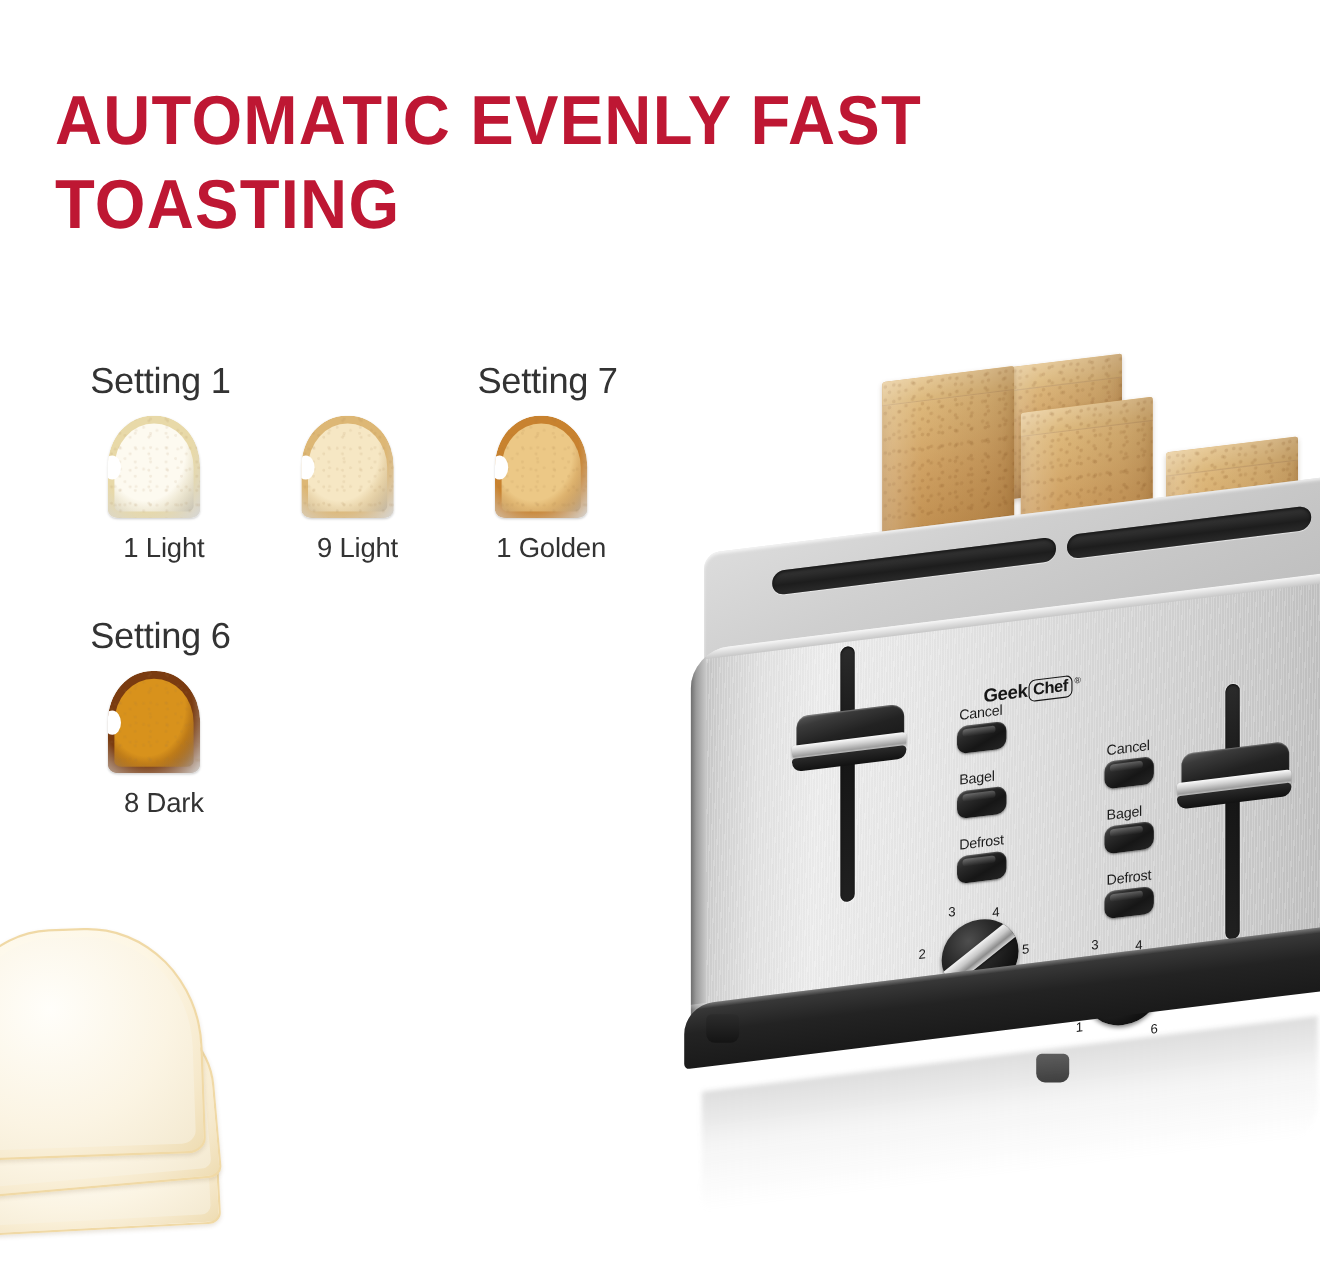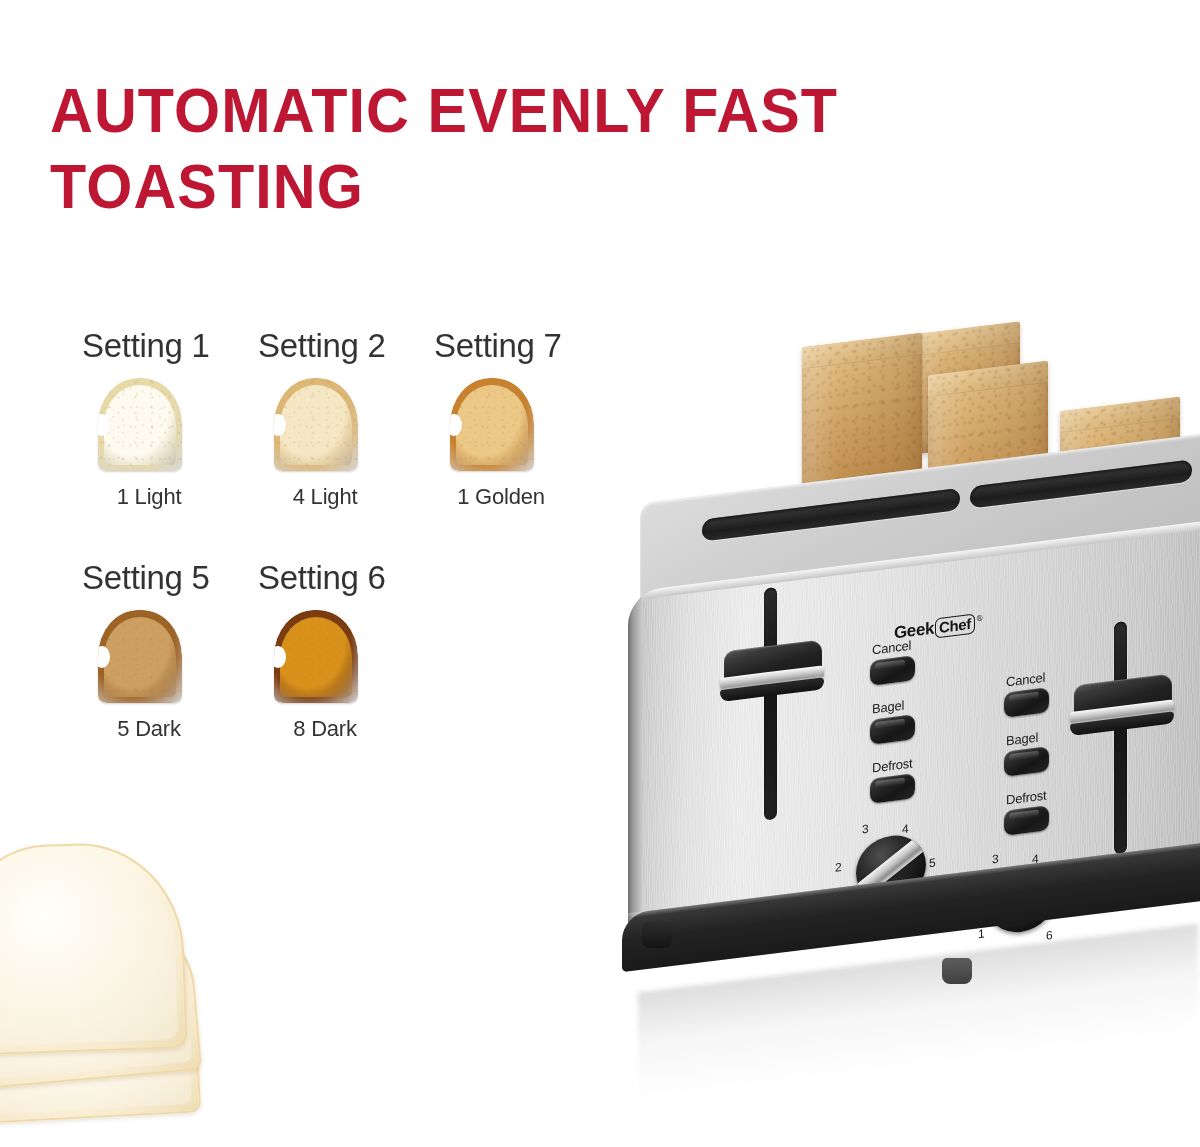--- a/index.html
+++ b/index.html
@@ -118,21 +118,21 @@
       radial-gradient(circle at 68% 85%, rgba(160,120,70,.20) 0 1px, transparent 1.6px);
     background-size: 17px 15px, 21px 19px, 14px 13px, 19px 17px, 23px 21px;
   }
 
   .setting-sub {
     position: absolute;
     left: 0;
     top: 158px;
     width: 150px;
     text-align: center;
-    font-size: 22px;
+    font-size: 25px;
     font-weight: 400;
     color: #333333;
     letter-spacing: -0.2px;
     white-space: nowrap;
   }
 
   
   #bread-stack {
     position: absolute;
     left: -38px;
@@ -462,58 +462,45 @@
             <div class="crust" style="background: radial-gradient(at 42% 36%, rgb(232, 217, 168) 0%, rgb(232, 217, 168) 60%, rgba(0, 0, 0, 0.16) 100%);"></div>
             <div class="crumb" style="background: radial-gradient(at 40% 32%, rgb(253, 250, 240) 0%, rgb(253, 250, 240) 58%, rgba(0, 0, 0, 0.1) 100%);"></div>
             <div class="speck"></div>
             <div class="notch"></div>
           </div>
       </div>
       <div class="setting-sub">1 Light</div>
     </div>
 
     <div class="setting-cell">
-      <div class="setting-title">Setting 2</div>
       <div class="bread-wrap">
         <div class="bread" id="bread-2">
             <div class="crust" style="background: radial-gradient(at 42% 36%, rgb(221, 183, 117) 0%, rgb(221, 183, 117) 60%, rgba(0, 0, 0, 0.16) 100%);"></div>
             <div class="crumb" style="background: radial-gradient(at 40% 32%, rgb(246, 231, 196) 0%, rgb(246, 231, 196) 58%, rgba(0, 0, 0, 0.1) 100%);"></div>
             <div class="speck"></div>
             <div class="notch"></div>
           </div>
       </div>
-      <div class="setting-sub">4 Light</div>
+      <div class="setting-sub">9 Light</div>
     </div>
 
 
     <div class="setting-cell">
       <div class="setting-title">Setting 7</div>
       <div class="bread-wrap">
         <div class="bread" id="bread-4">
             <div class="crust" style="background: radial-gradient(at 42% 36%, rgb(200, 130, 47) 0%, rgb(200, 130, 47) 60%, rgba(0, 0, 0, 0.16) 100%);"></div>
             <div class="crumb" style="background: radial-gradient(at 40% 32%, rgb(236, 200, 134) 0%, rgb(236, 200, 134) 58%, rgba(0, 0, 0, 0.1) 100%);"></div>
             <div class="speck"></div>
             <div class="notch"></div>
           </div>
       </div>
       <div class="setting-sub">1 Golden</div>
     </div>
 
-    <div class="setting-cell">
-      <div class="setting-title">Setting 5</div>
-      <div class="bread-wrap">
-        <div class="bread" id="bread-5">
-            <div class="crust" style="background: radial-gradient(at 42% 36%, rgb(157, 99, 38) 0%, rgb(157, 99, 38) 60%, rgba(0, 0, 0, 0.16) 100%);"></div>
-            <div class="crumb" style="background: radial-gradient(at 40% 32%, rgb(205, 160, 97) 0%, rgb(205, 160, 97) 58%, rgba(0, 0, 0, 0.1) 100%);"></div>
-            <div class="speck"></div>
-            <div class="notch"></div>
-          </div>
-      </div>
-      <div class="setting-sub">5 Dark</div>
-    </div>
 
     <div class="setting-cell">
       <div class="setting-title">Setting 6</div>
       <div class="bread-wrap">
         <div class="bread" id="bread-6">
             <div class="crust" style="background: radial-gradient(at 42% 36%, rgb(122, 59, 16) 0%, rgb(122, 59, 16) 60%, rgba(0, 0, 0, 0.16) 100%);"></div>
             <div class="crumb" style="background: radial-gradient(at 40% 32%, rgb(216, 146, 28) 0%, rgb(216, 146, 28) 58%, rgba(0, 0, 0, 0.1) 100%);"></div>
             <div class="speck"></div>
             <div class="notch"></div>
           </div>

